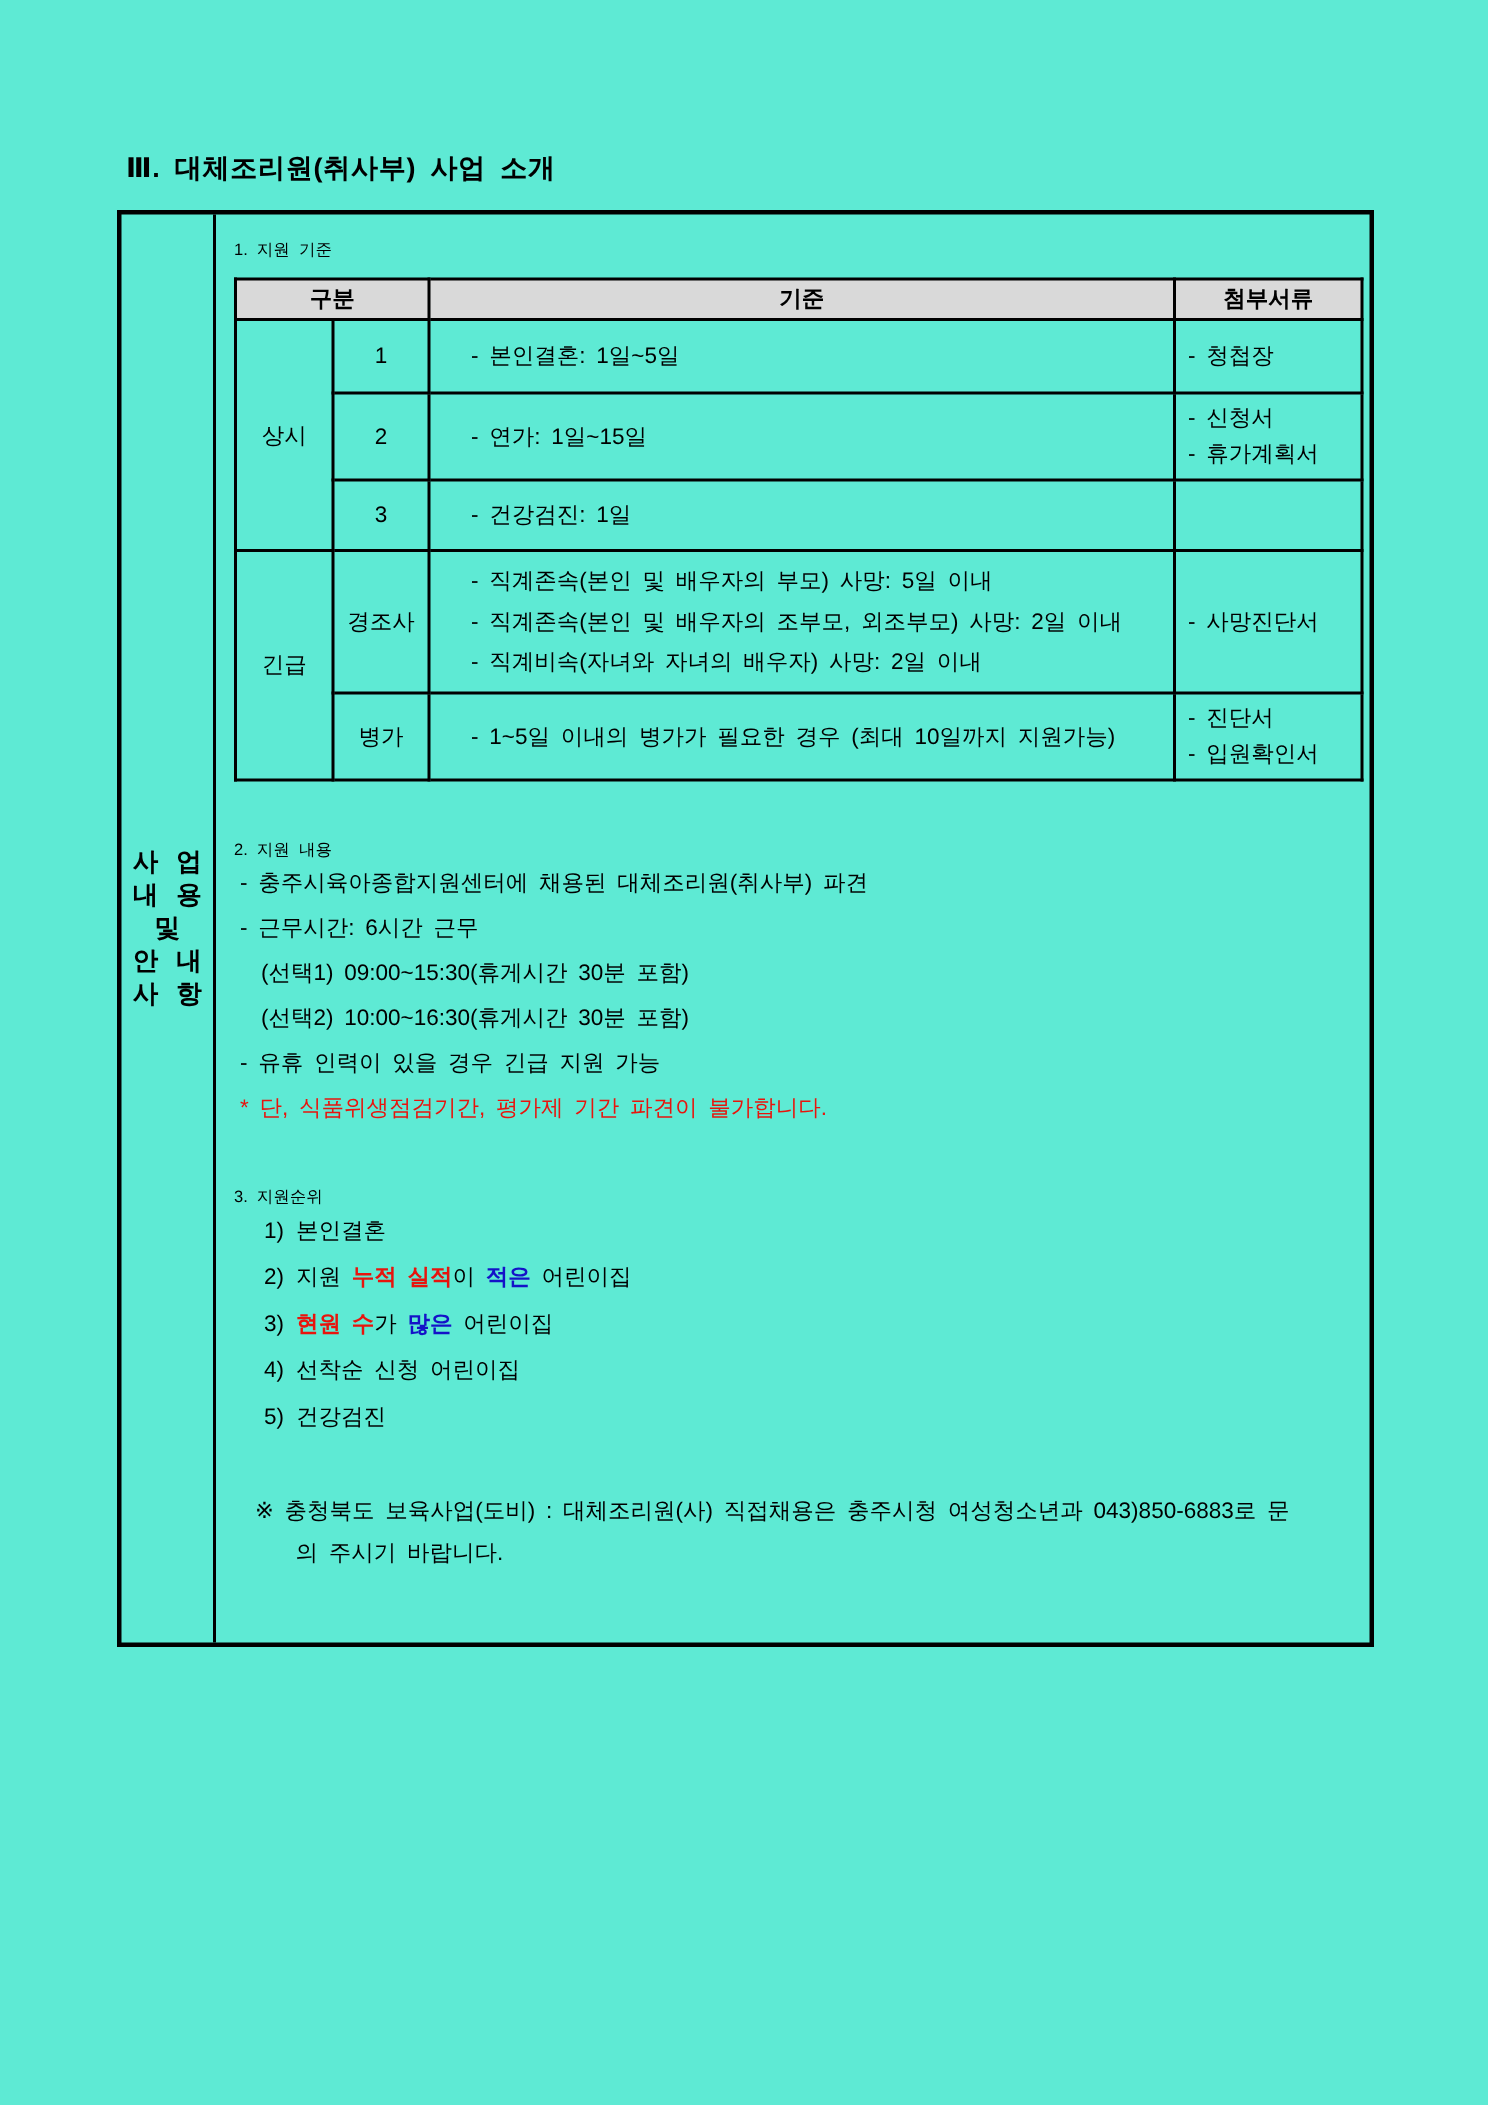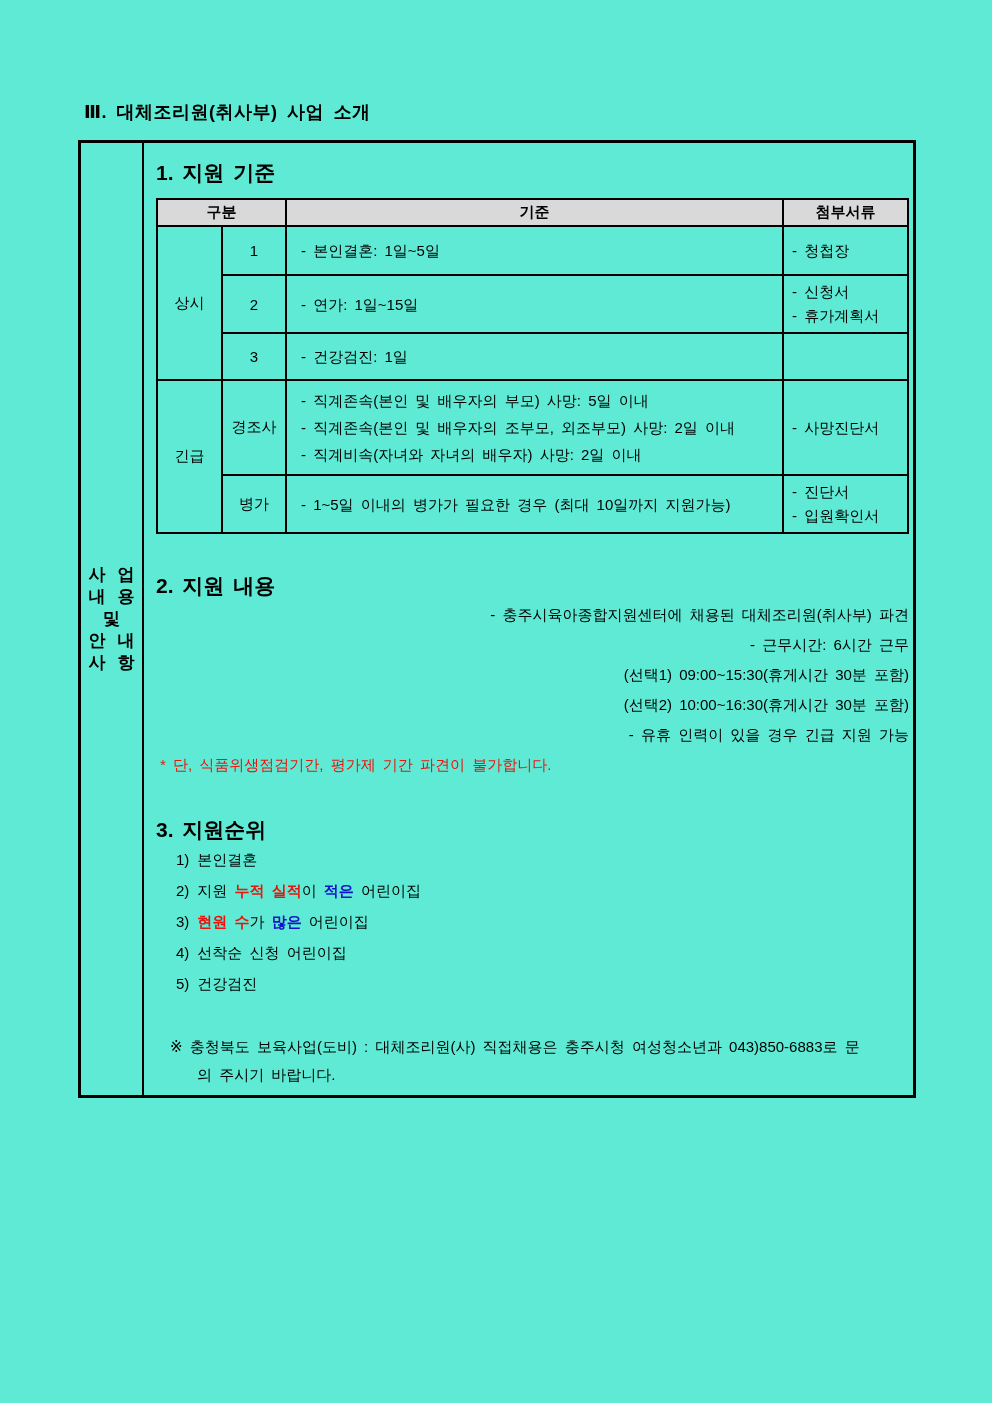--- a/index.html
+++ b/index.html
@@ -32,21 +32,21 @@
   }
   .vtext { width:46px; font-size:17px; font-weight:bold; }
   .vrow { display:flex; justify-content:space-between; line-height:22px; }
   .vrow.single { justify-content:center; }
   .content {
     flex:1 1 auto;
     padding:16px 10px 0 12px;
     font-size:15px;
     word-spacing:3px;
   }
-  .sec-heading { font-size:21px; font-weight:bold; }
+  .sec-heading { font-size:11px; font-weight:normal; }
   
   table.criteria {
     border-collapse:collapse;
     margin-top:11px;
     width:751px;
     table-layout:fixed;
   }
   table.criteria th, table.criteria td {
     border:2px solid #000;
     font-size:15px;
@@ -57,32 +57,32 @@
     font-weight:bold;
     text-align:center;
     height:27px;
     margin-top:12px;
   }
   col.c-group { width:65px; }
   col.c-sub   { width:64px; }
   col.c-crit  { width:497px; }
   col.c-docs  { width:125px; }
   td.group, td.sub { text-align:center; }
-  td.crit { padding:6px 4px 6px 14px;margin-left:13px; }
+  td.crit { padding:6px 4px 6px 27px;margin-left:13px; }
   td.crit div { line-height:27px; }
   td.docs { padding:4px 4px 4px 8px; }
   td.docs div { line-height:24px; }
   tr.r1 td { height:49px; }
   tr.r2 td { height:56px; }
   tr.r3 td { height:47px; }
   tr.r4 td { height:83px; }
   tr.r5 td { height:58px; }
   
   .sec2 { margin-top:38px; }
-  .sec2 .line { line-height:30px;text-align:right; }
+  .sec2 .line { line-height:30px; }
   .ind1 { margin-left:4px; }
   .ind2 { margin-left:18px; }
   .warning { color:#e8140d; line-height:30px; margin-left:4px; }
   .sec3 { margin-top:36px; }
   .sec3 .item { line-height:31px; margin-left:20px; }
   .sec3 .item .num { margin-right:8px; }
   .red-em  { color:#e8140d; font-weight:bold; }
   .blue-em { color:#1412c8; font-weight:bold; }
   .sec4 { margin-top:34px; }
   .sec4 .head-line { line-height:26px; }

